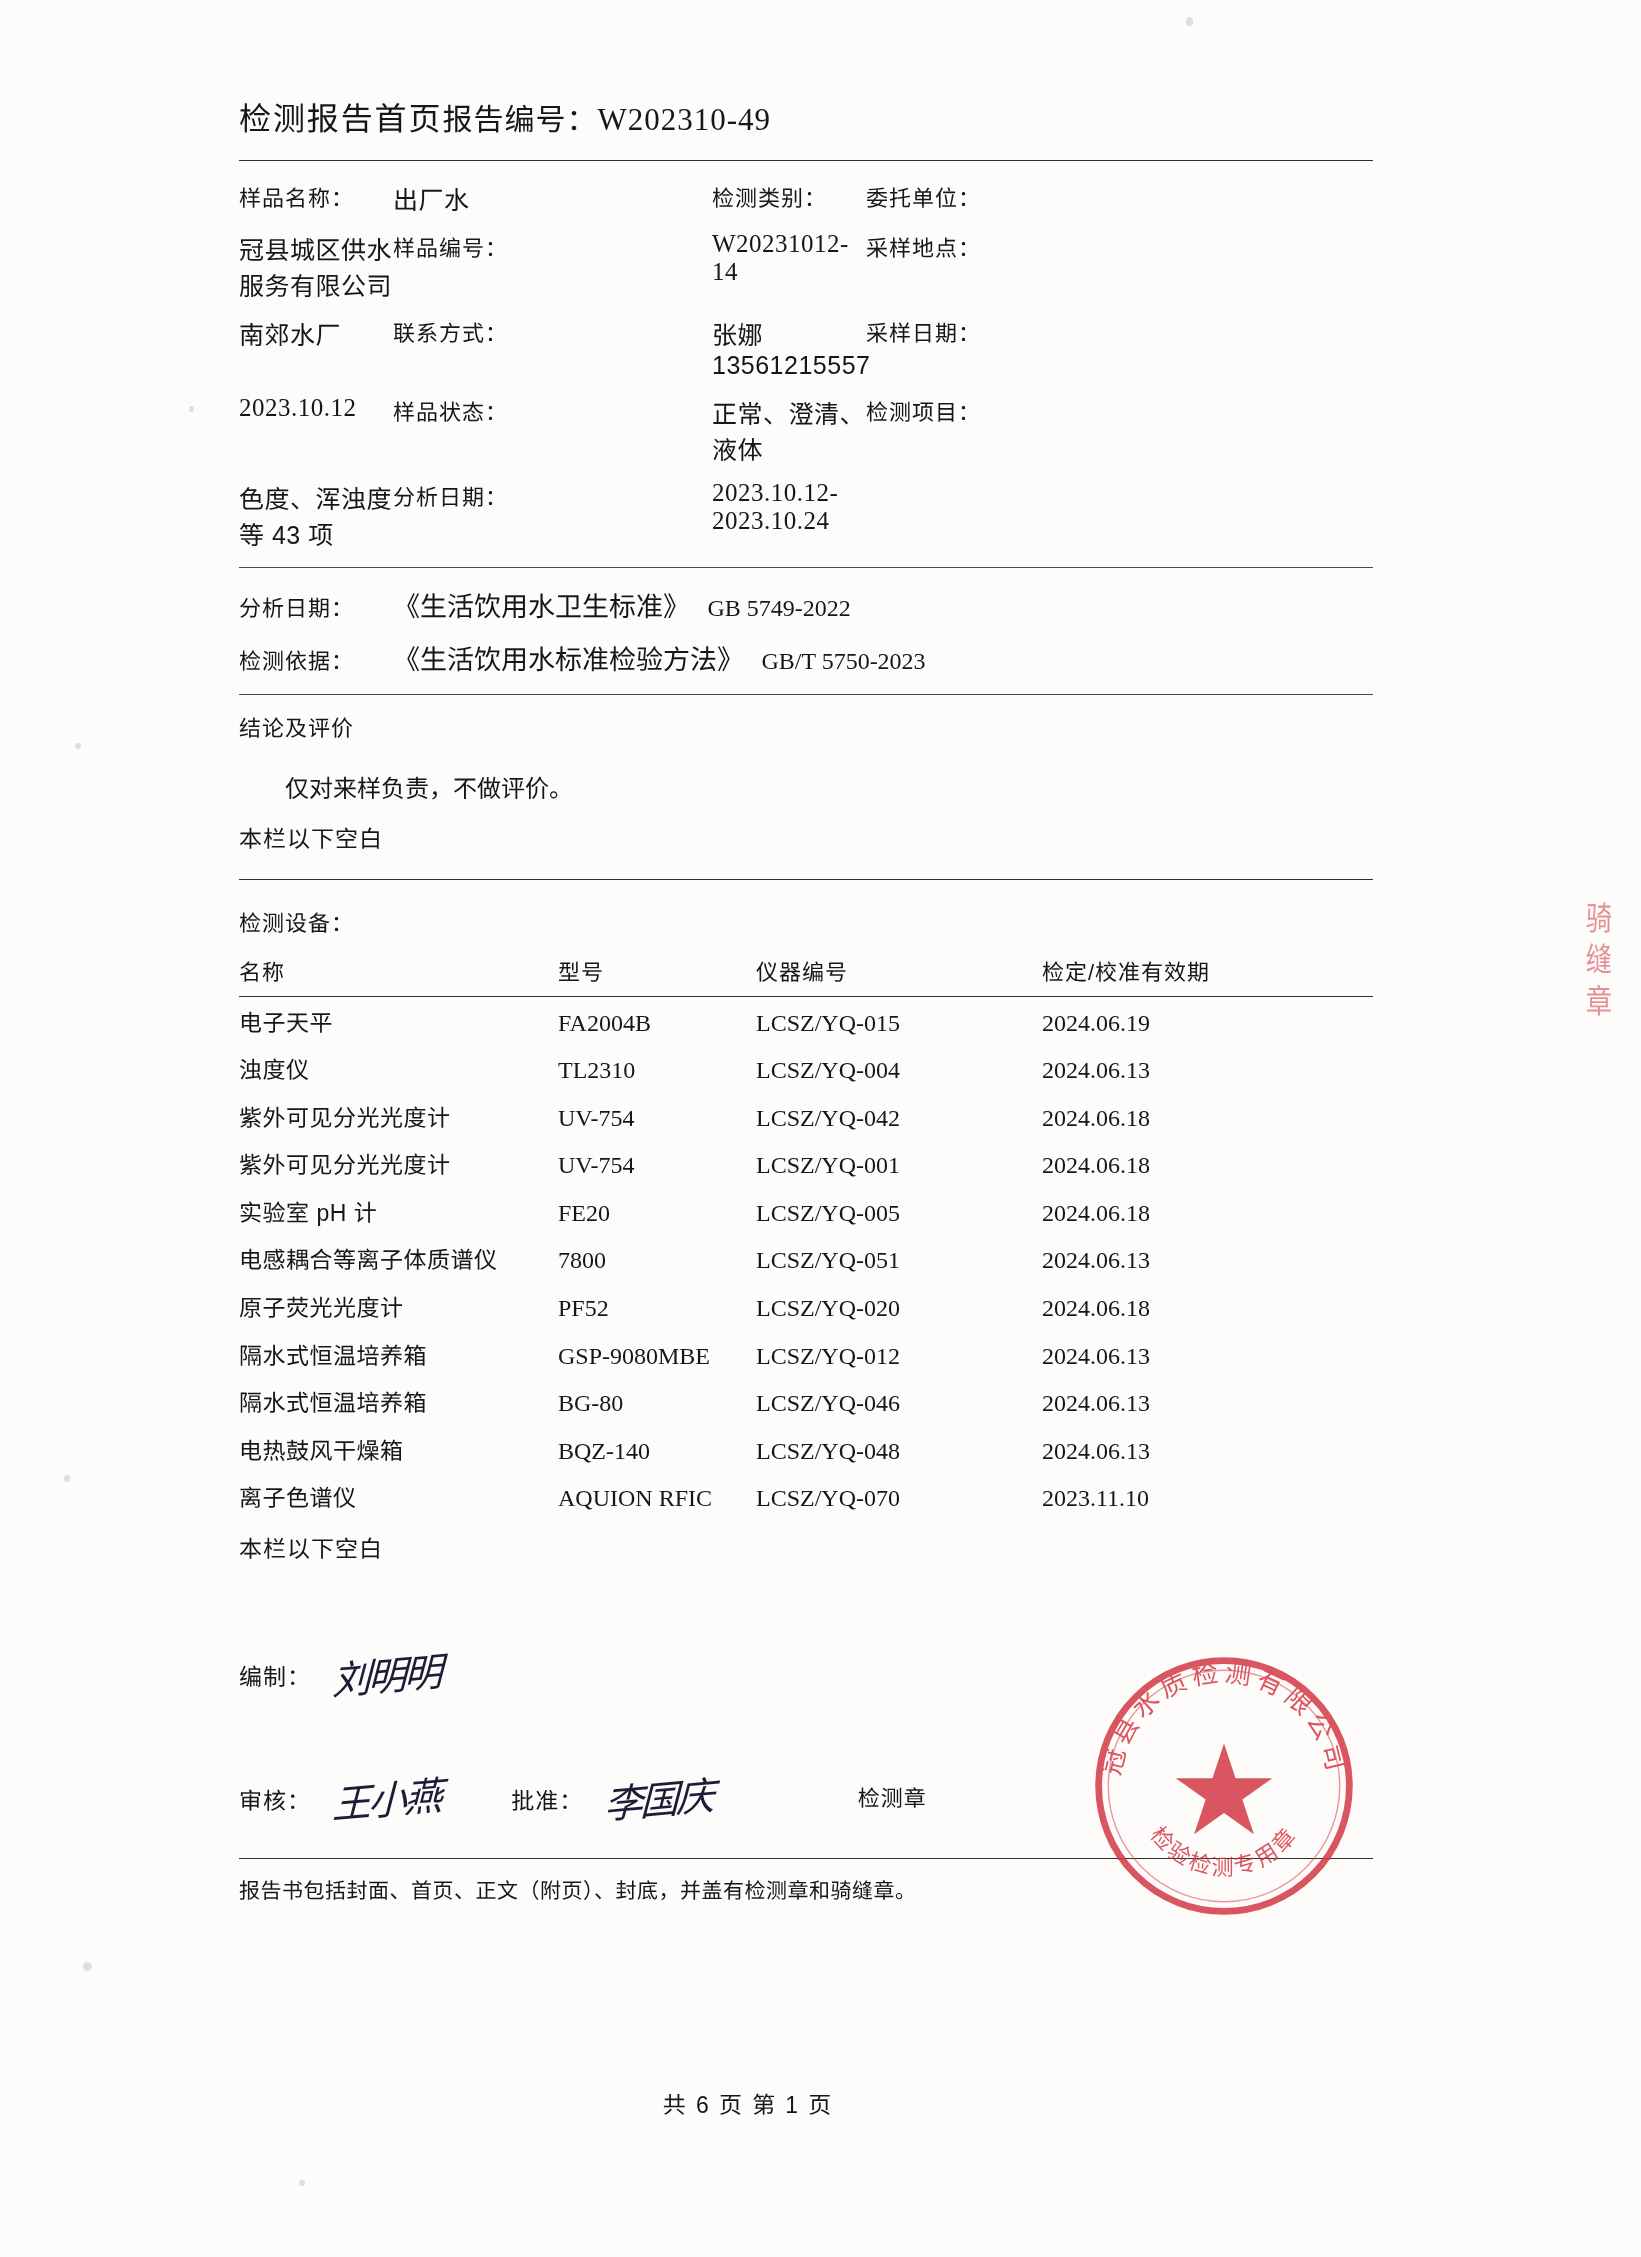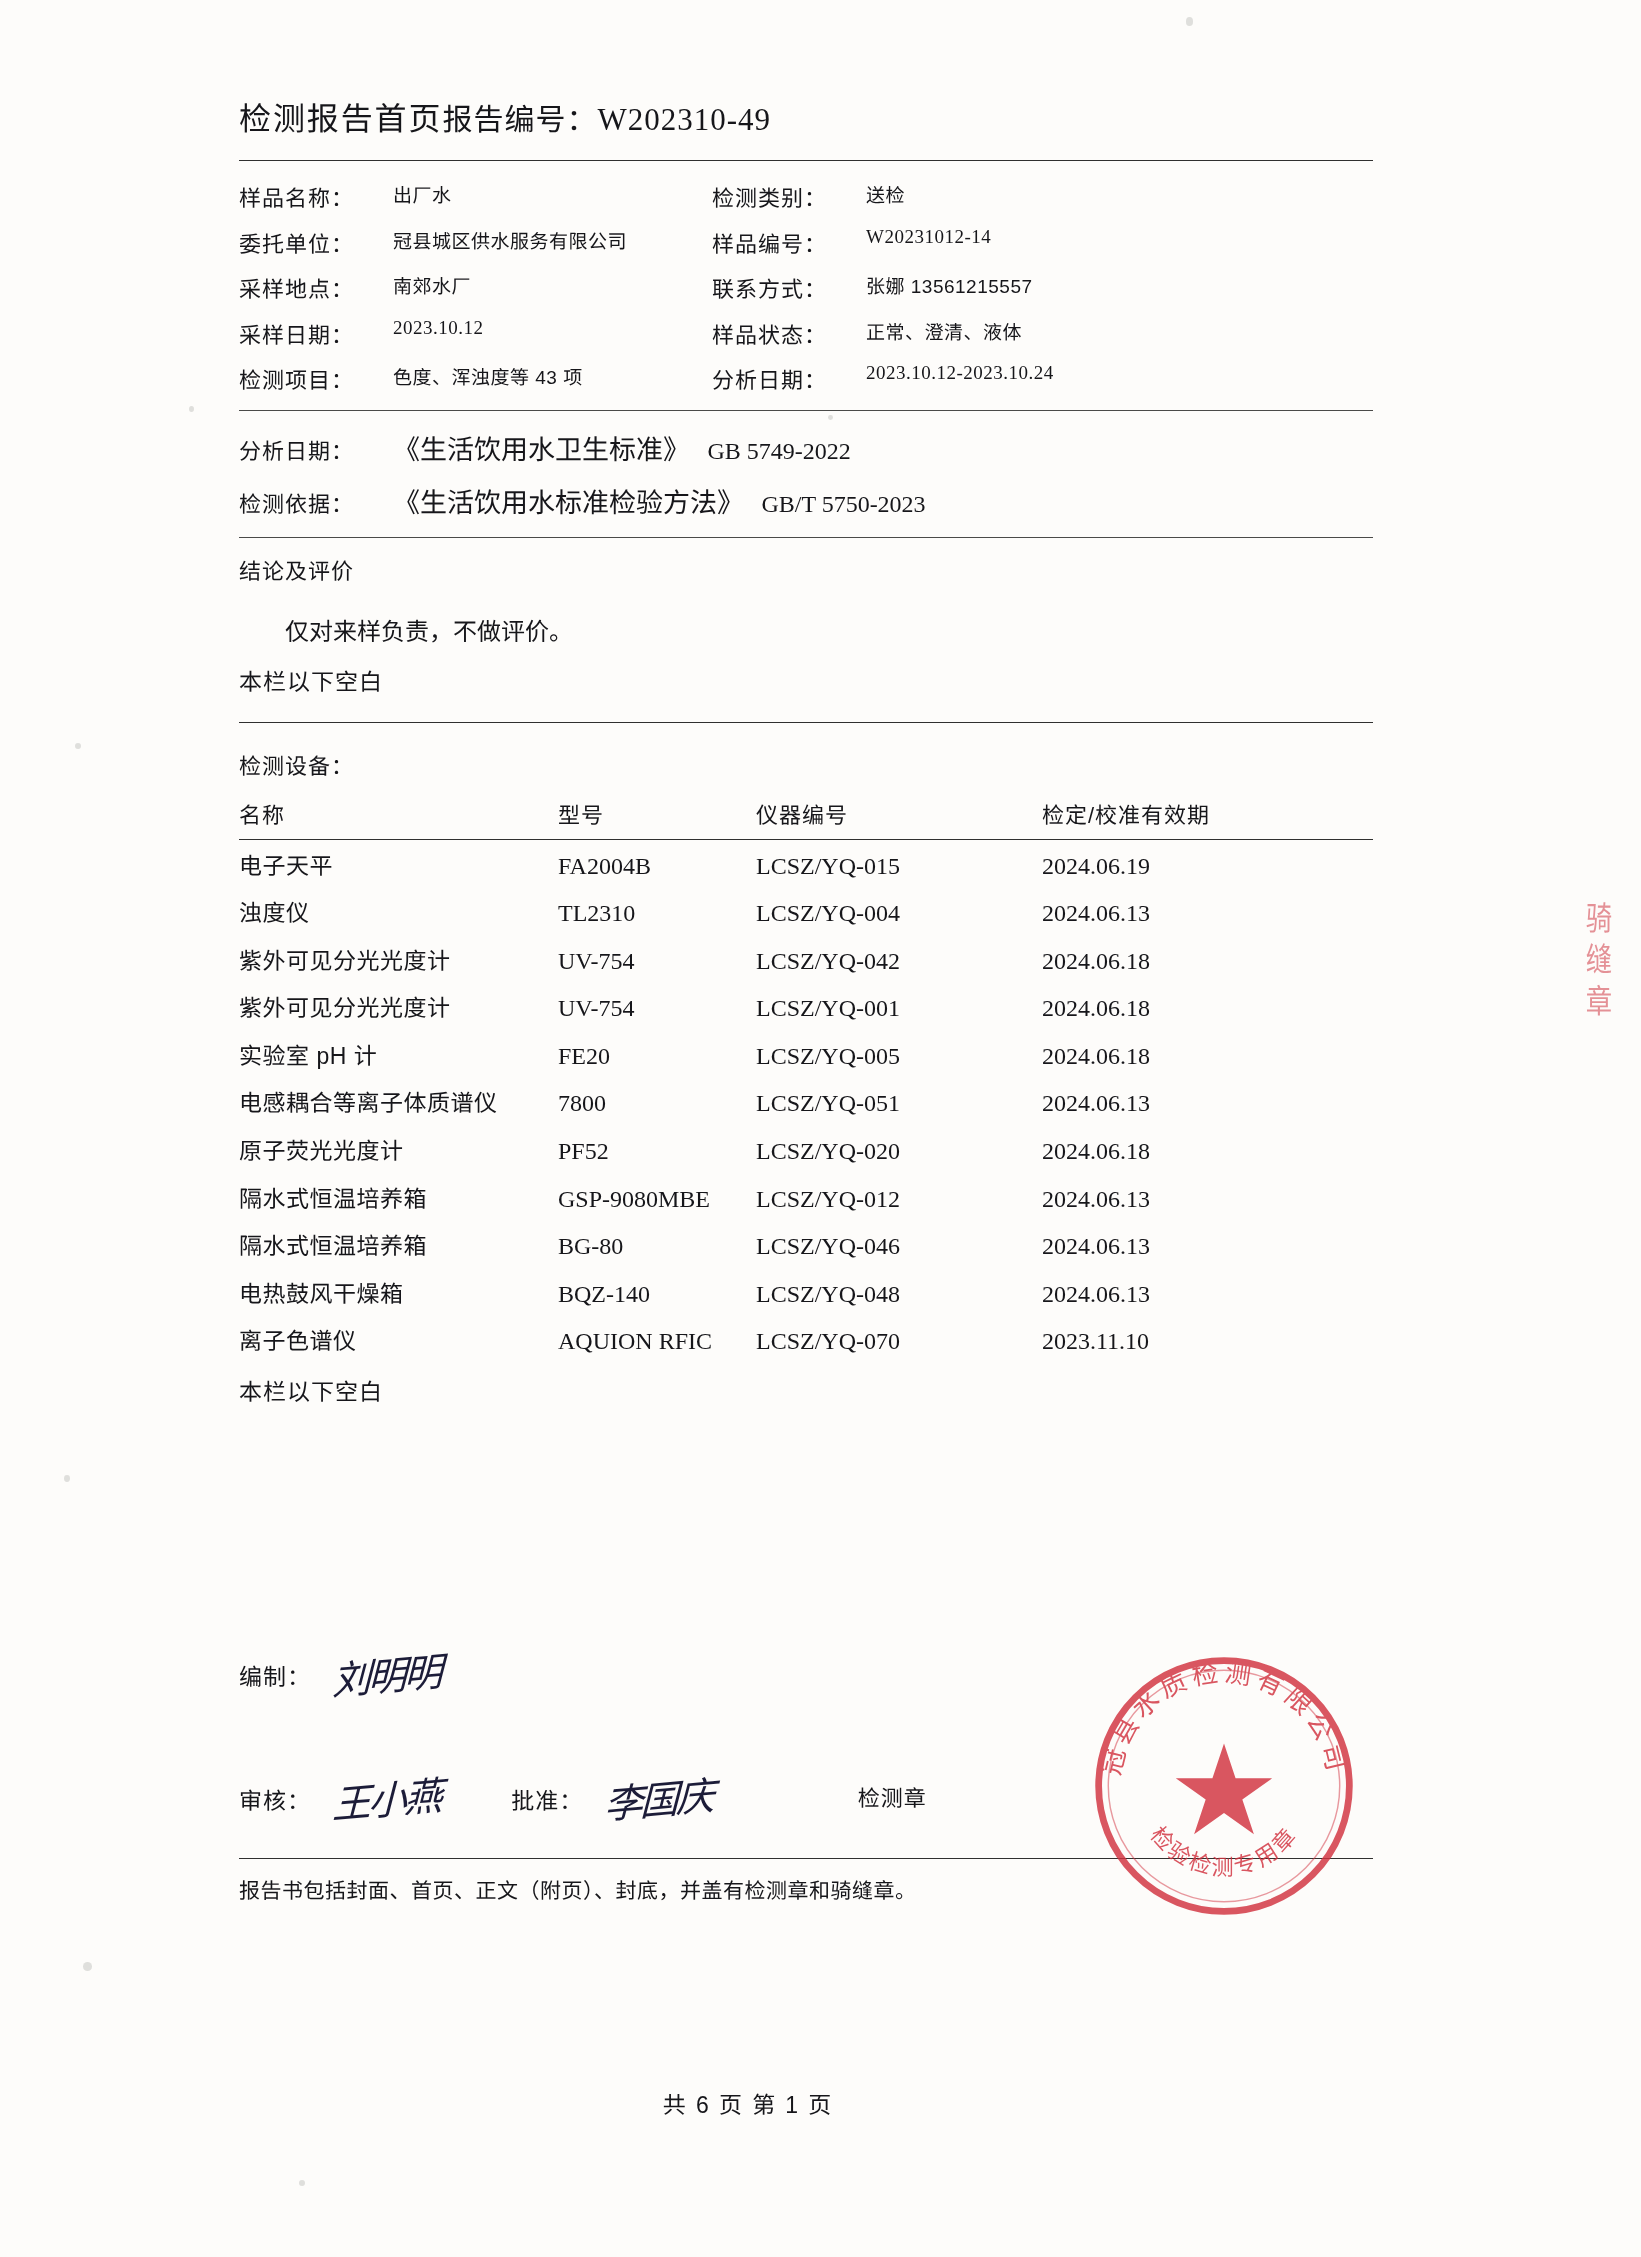--- a/index.html
+++ b/index.html
@@ -68,21 +68,21 @@
     padding: 19.3px 0 15.4px 0;
     font-size: 23px;
   }
   .info-label {
     font-family: "Liberation Sans", "DejaVu Sans", sans-serif;
     font-size: 22px;
     letter-spacing: 1px;
     white-space: nowrap;
   }
   .info-value {
-    font-size: 19px;
+    font-size: 25px;
     letter-spacing: 0.5px;
   }
   .info-value.cn {
     font-family: "Liberation Sans", "DejaVu Sans", sans-serif;
   }
   
   .basis {
     padding: 17.4px 0 15.4px 0;
     font-size: 23px;
   }
@@ -289,21 +289,20 @@
       <div class="report-no">
         <span>报告编号：</span><span class="num">W202310-49</span>
       </div>
     </div>
     <hr class="rule">
 
     <div class="info-grid">
       <div class="info-label">样品名称：</div>
       <div class="info-value cn">出厂水</div>
       <div class="info-label">检测类别：</div>
-      <div class="info-value cn">送检</div>
 
       <div class="info-label">委托单位：</div>
       <div class="info-value cn">冠县城区供水服务有限公司</div>
       <div class="info-label">样品编号：</div>
       <div class="info-value">W20231012-14</div>
 
       <div class="info-label">采样地点：</div>
       <div class="info-value cn">南郊水厂</div>
       <div class="info-label">联系方式：</div>
       <div class="info-value cn">张娜 13561215557</div>

